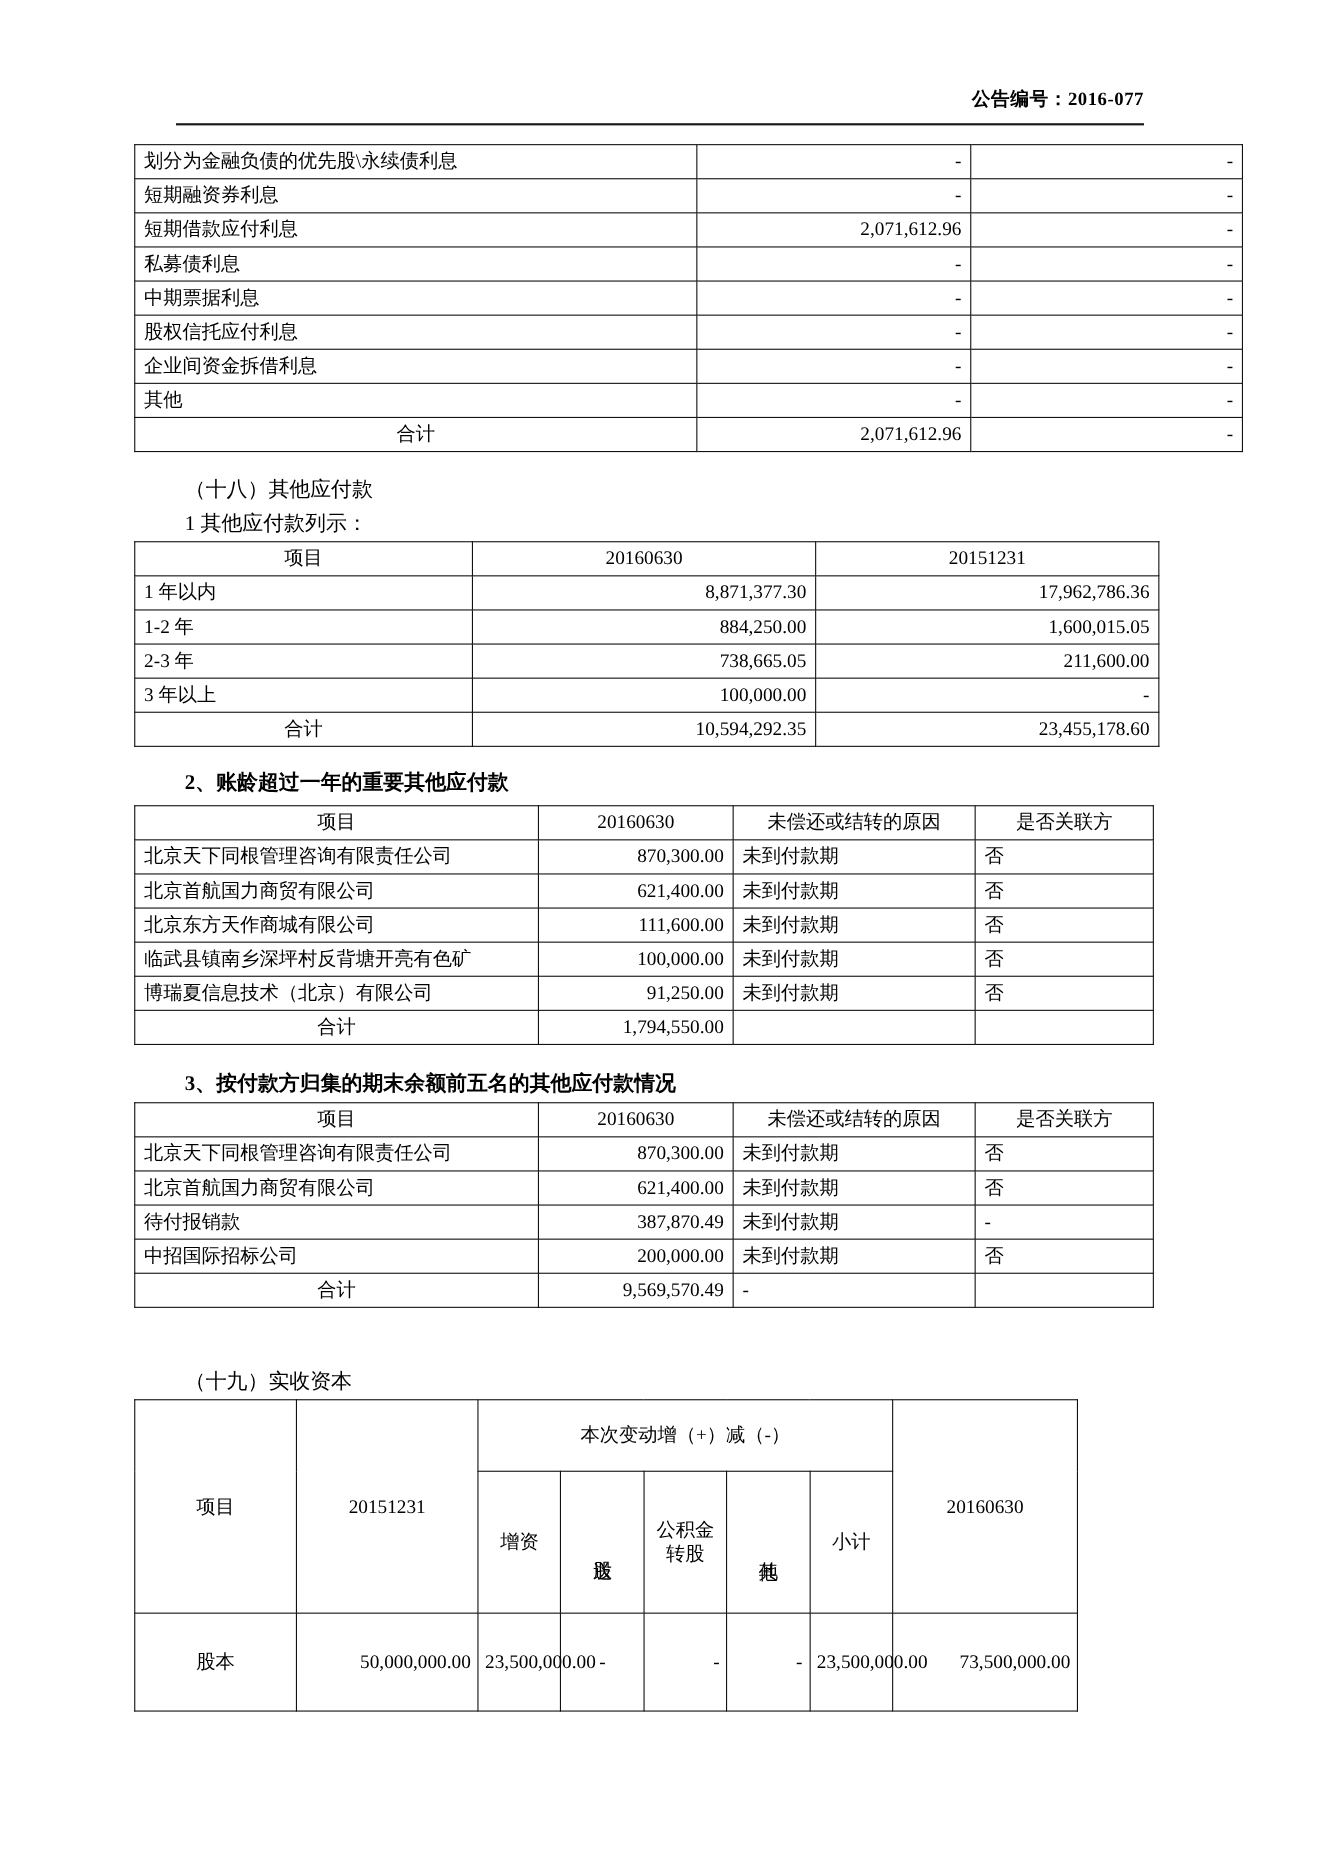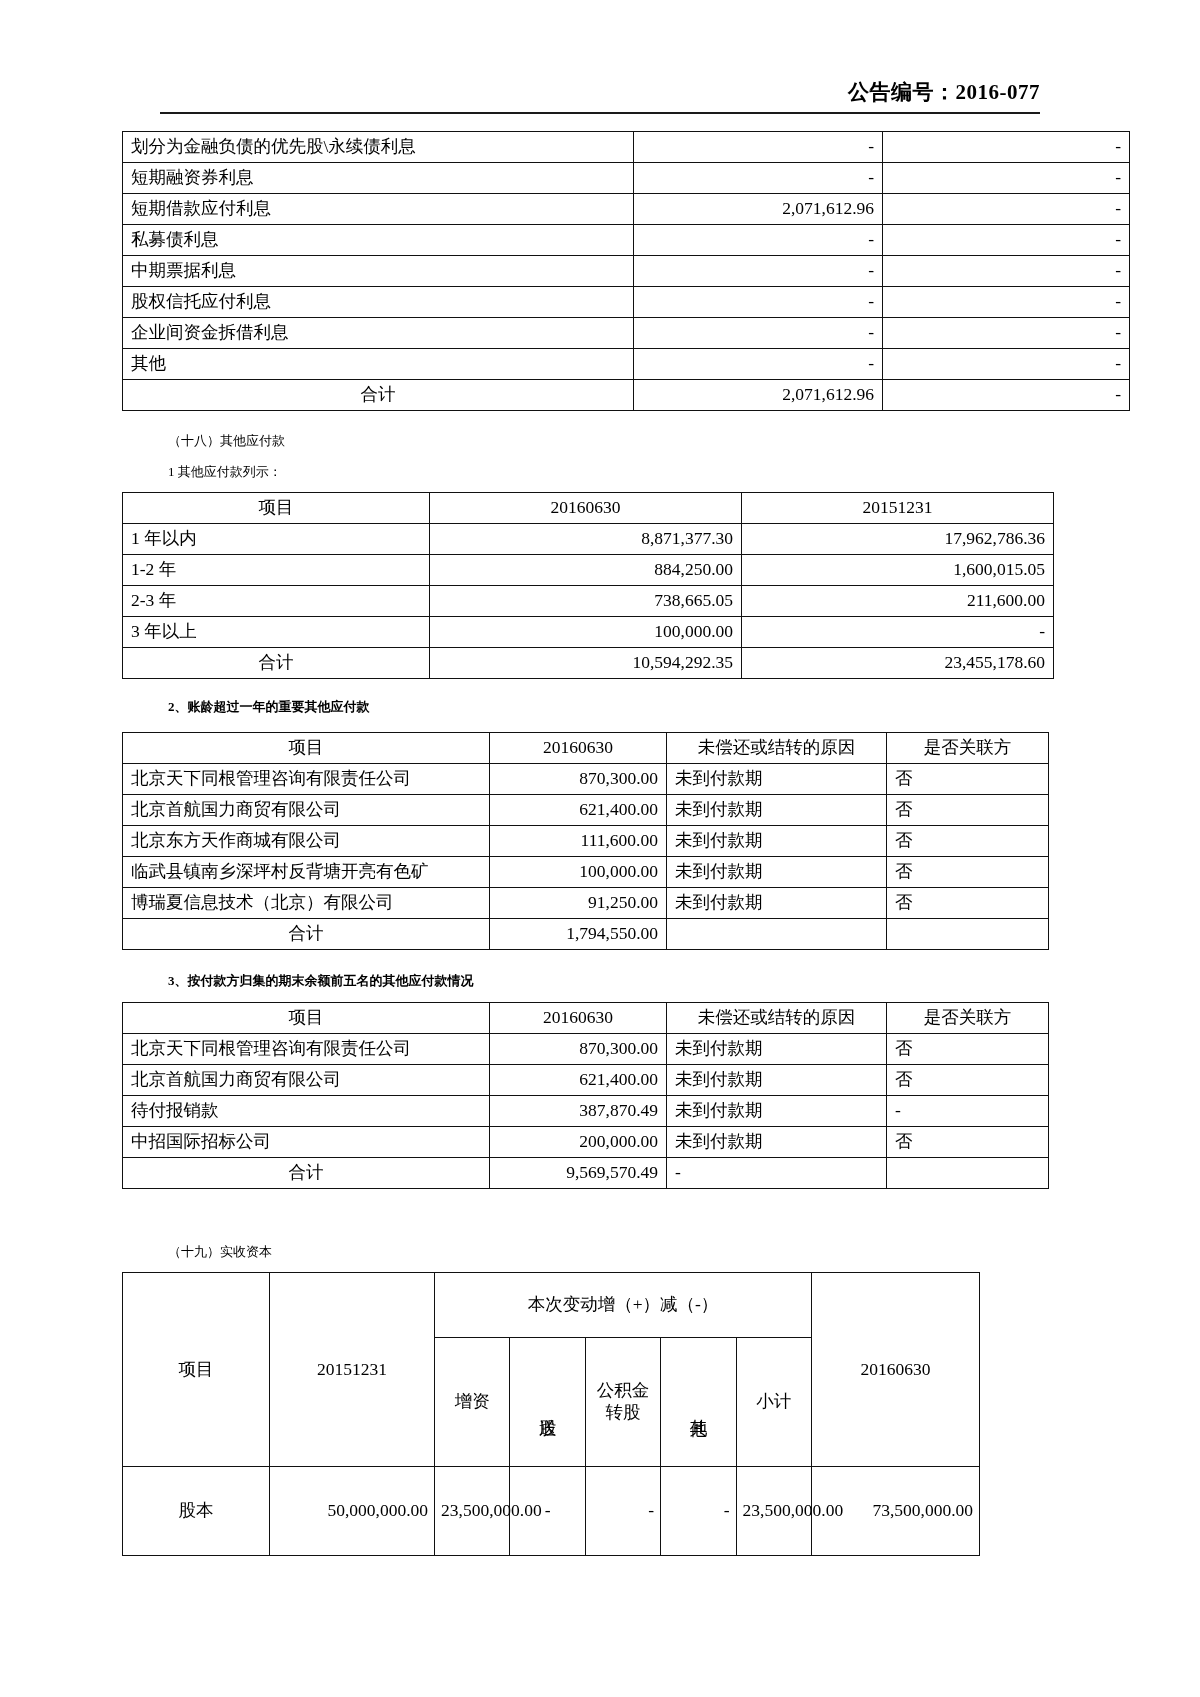--- a/index.html
+++ b/index.html
@@ -22,21 +22,21 @@
     padding: 0;
     box-sizing: border-box;
   }
   
   .header {
     position: absolute;
     top: 78px;
     left: 160px;
     width: 880px;
     text-align: right;
-    font-size: 21px;
+    font-size: 17px;
     font-weight: bold;
     letter-spacing: 0.5px;
   }
   .header-rule {
     position: absolute;
     top: 112px;
     left: 160px;
     width: 880px;
     border-bottom: 2px solid #1a1a1a;
   }
@@ -55,21 +55,21 @@
     vertical-align: middle;
     font-weight: normal;
     line-height: 1.25;
     height: 22px;
   }
   .l { text-align: left; margin-left: 24px; }
   .c { text-align: center; }
   .r { text-align: right; }
   
   .sect {
-    font-size: 13px;
+    font-size: 19px;
     margin: 0;
   }
   .sect.bold { font-weight: bold; }
   .block { position: absolute; }
 
   
   #t1 { left: 122px; top: 131px; width: 958px; }
   #t1 td:nth-child(1) { width: 494px; }
   #t1 td:nth-child(2) { width: 232px; }
   #t1 td:nth-child(3) { width: 230px; }

